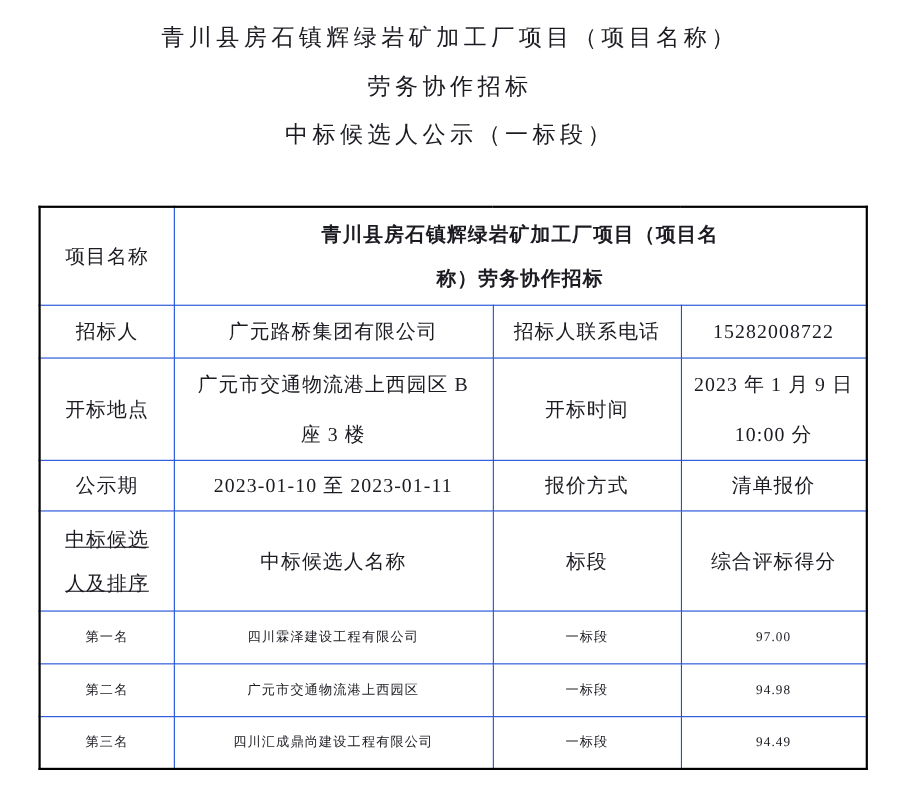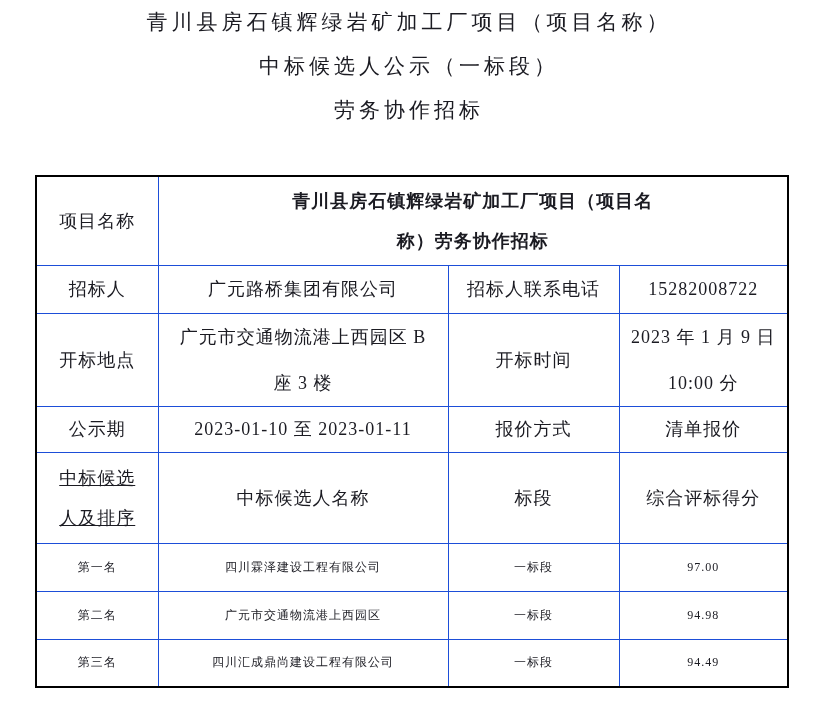--- a/index.html
+++ b/index.html
@@ -8,21 +8,21 @@
     background: #ffffff;
   }
   body {
     width: 818px;
     height: 722px;
     font-family: "Liberation Serif", "DejaVu Serif", serif;
     color: #1b1b22;
     overflow: hidden;
   }
   .doc-title {
-    padding-top: 0;
+    padding-top: 12px;
   }
   .doc-title .title-line {
     text-align: center;
     font-size: 21px;
     line-height: 44px;
     letter-spacing: 4px;
     white-space: nowrap;
   }
   table.announce {
     margin-left: 35px;
@@ -69,22 +69,22 @@
   }
   tr.r-cand td {
     font-size: 12px;
   }
 </style>
 </head>
 <body>
 
 <div class="doc-title">
   <div class="title-line">青川县房石镇辉绿岩矿加工厂项目（项目名称）</div>
+  <div class="title-line">劳务协作招标</div>
   <div class="title-line">中标候选人公示（一标段）</div>
-  <div class="title-line">劳务协作招标</div>
 </div>
 
 <table class="announce">
   <colgroup>
     <col class="c1">
       <col class="c2">
       <col class="c3">
       <col class="c4">
   </colgroup>
 

